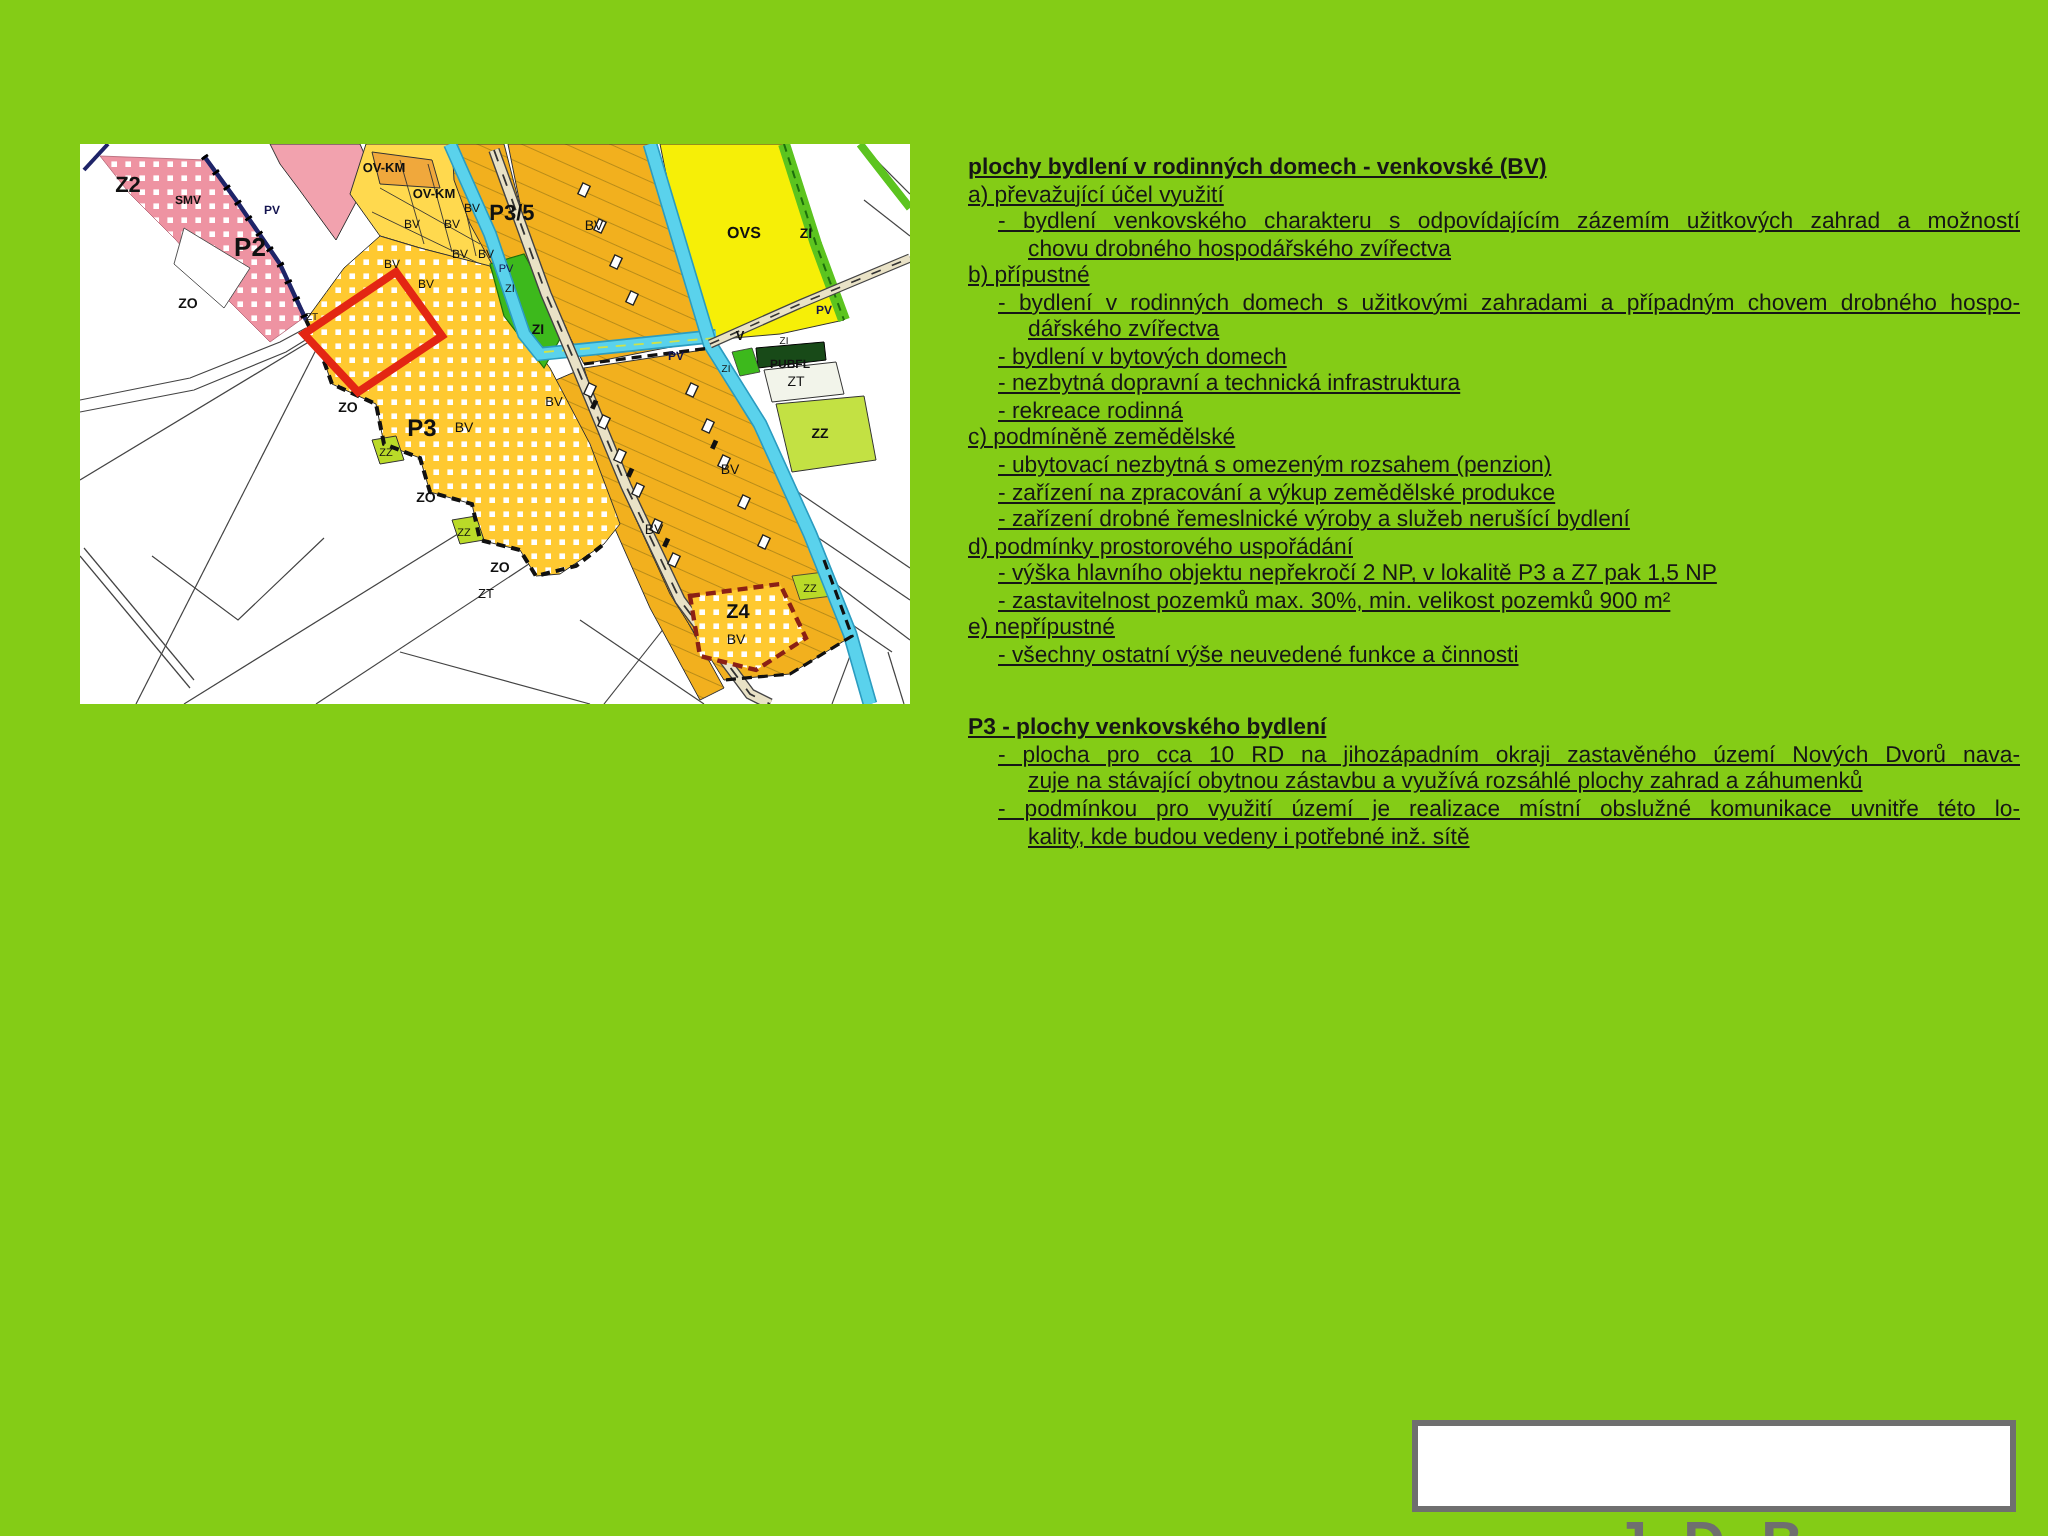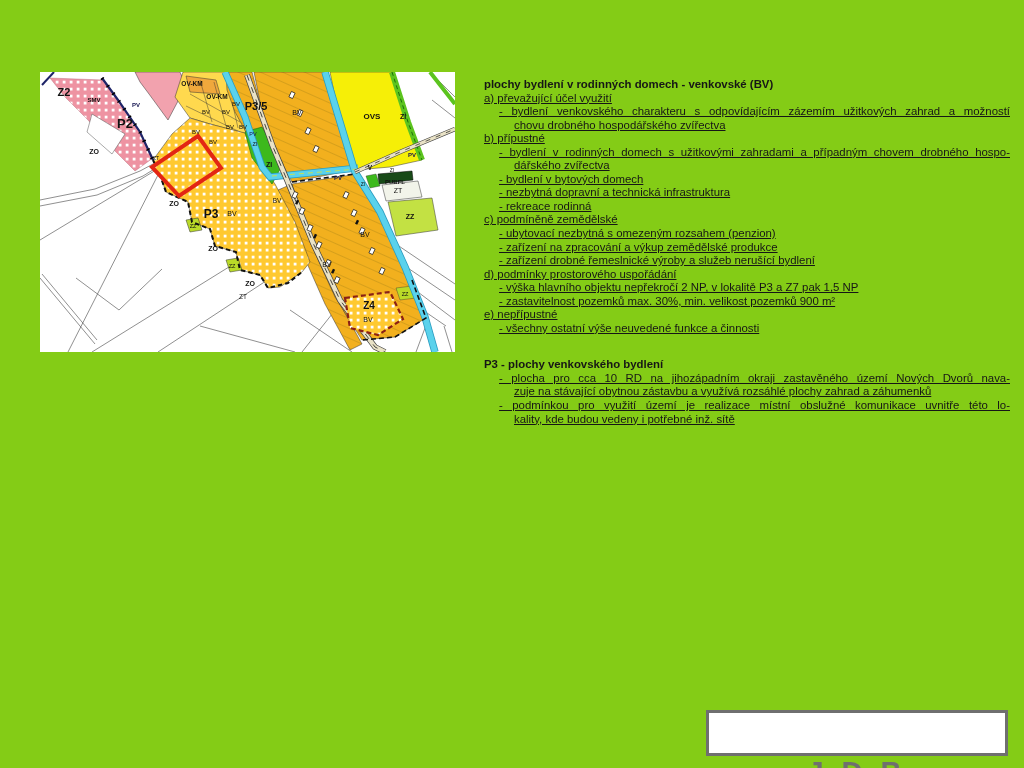--- a/index.html
+++ b/index.html
@@ -2,21 +2,21 @@
 <html><head>
 <meta charset="utf-8">
 <style>
   html,body{margin:0;padding:0;background:#fff;}
   .page{position:relative;width:1024px;height:768px;background:#84cc16;overflow:hidden;
         font-family:"Liberation Sans",sans-serif;color:#111;}
   .map-wrap{position:absolute;left:40px;top:72px;width:415px;height:280px;}
   #map text{font-family:"Liberation Sans",sans-serif;}
   .textcol{position:absolute;left:484px;top:78px;width:526px;font-size:11.4px;
            line-height:13.55px;color:#161616;}
-  .sec-heading{font-weight:bold;}
+  .sec-heading{font-weight:bold;text-decoration:underline;}
   .tl{white-space:normal;text-decoration:underline;}
   .tl.ind0{padding-left:0;}
   .tl.ind1{padding-left:15px;}
   .tl.ind2{padding-left:30px;}
   .tl.just{text-align:justify;text-align-last:justify;}
   .sec2{margin-top:23px;}
   .logo{position:absolute;left:706px;top:710px;width:302px;height:46px;
         border:3px solid #6f6f6f;background:#fff;display:flex;box-sizing:border-box;flex-direction:column;}
   .logo-left{flex:0 0 118px;display:flex;align-items:center;justify-content:center;
              color:#6f6f6f;font-weight:bold;font-size:29px;letter-spacing:5px;}

